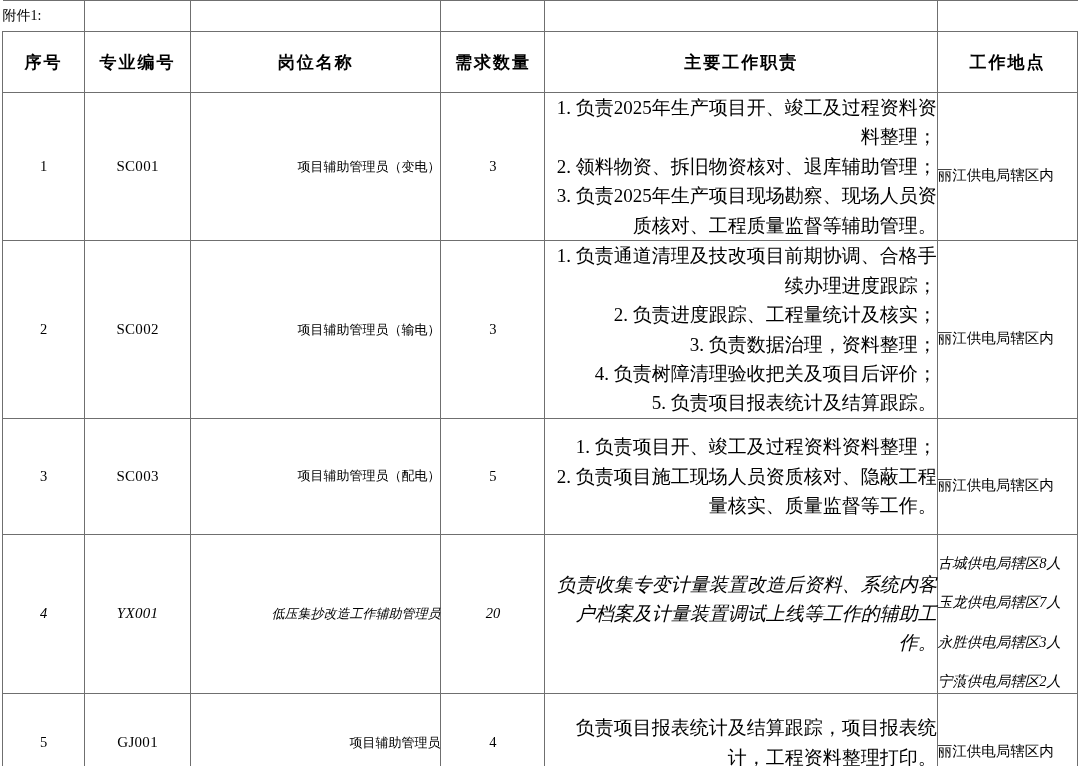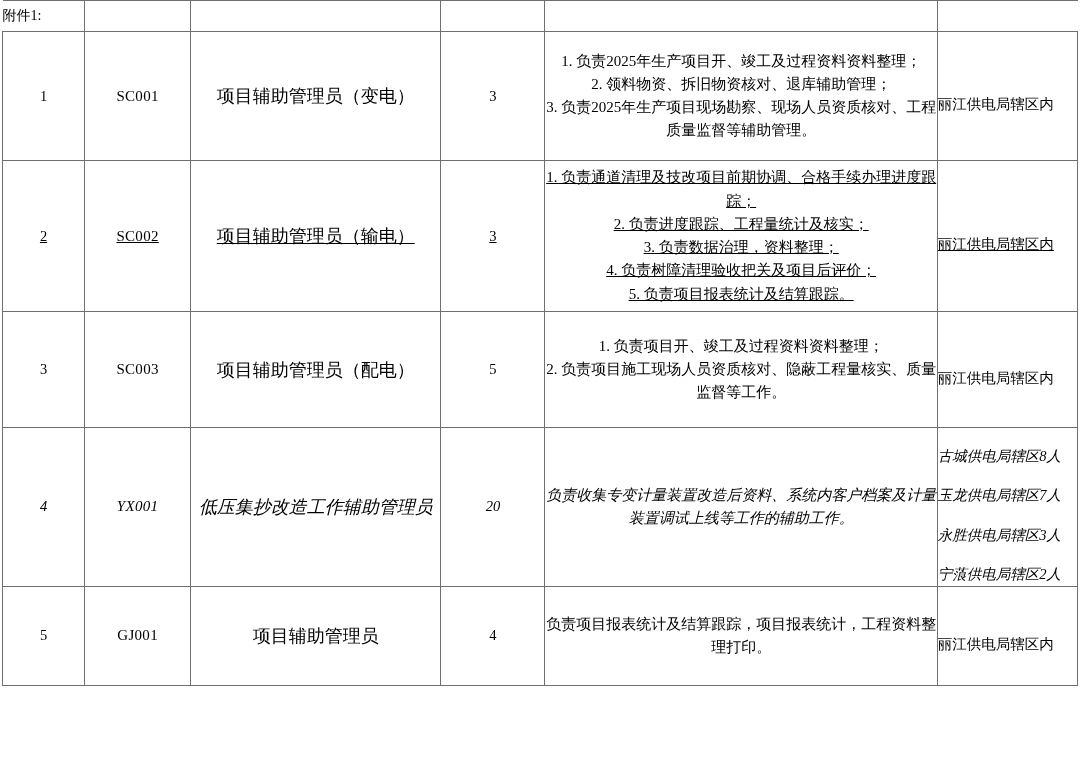--- a/index.html
+++ b/index.html
@@ -59,50 +59,50 @@
   
   .head-row td {
     height: 60px;
     text-align: center;
     font-weight: bold;
     font-size: 17px;
     letter-spacing: 2px;
   }
   
   .cell-center {
-    text-align: center;
-    font-size: 18px;
+    text-align: right;
+    font-size: 13px;
   }
   .cell-num {
     text-align: center;
     font-size: 14.5px;
   }
   .cell-code {
     text-align: center;
     font-size: 15px;
     letter-spacing: 0.3px;
   }
   .cell-duty {
-    text-align: center;
-    font-size: 15px;
+    text-align: right;
+    font-size: 19px;
     line-height: 1.55;
     padding: 6px 8px 6px 10px;
     vertical-align: middle;
   }
   .cell-loc {
     text-align: left;
     font-size: 14.5px;
     line-height: 1.55;
     padding: 4px 4px 4px 6px;
     vertical-align: middle;
   }
   .duty-line { display: block; white-space: normal; }
   .loc-line { display: block; white-space: nowrap; margin-top: 17px; }
   .r-sc001 td { height: 128px; }
-  .r-sc002 td { height: 150px; text-decoration: underline; }
+  .r-sc002 td { height: 150px; }
   .r-sc003 td { height: 115px; }
   .r-yx001 td { height: 110px; font-style: italic; }
   .r-gj001 td { height: 98px; }
 </style>
 </head>
 <body>
 
 <div class="page">
 
   <table class="doc">
@@ -118,20 +118,28 @@
       <tr class="attach-row">
         <td class="attach-label noleft">附件1:</td>
         <td></td>
         <td></td>
         <td></td>
         <td></td>
         <td class="noright"></td>
       </tr>
 
 
+      <tr class="head-row">
+        <td>序号</td>
+        <td>专业编号</td>
+        <td>岗位名称</td>
+        <td>需求数量</td>
+        <td>主要工作职责</td>
+        <td>工作地点</td>
+      </tr>
 
       <tr class="r-sc001">
         <td class="cell-num">1</td>
         <td class="cell-code">SC001</td>
         <td class="cell-center">项目辅助管理员（变电）</td>
         <td class="cell-num">3</td>
         <td class="cell-duty">
           <span class="duty-line">1. 负责2025年生产项目开、竣工及过程资料资料整理；</span>
           <span class="duty-line">2. 领料物资、拆旧物资核对、退库辅助管理；</span>
           <span class="duty-line">3. 负责2025年生产项目现场勘察、现场人员资质核对、工程质量监督等辅助管理。</span>

